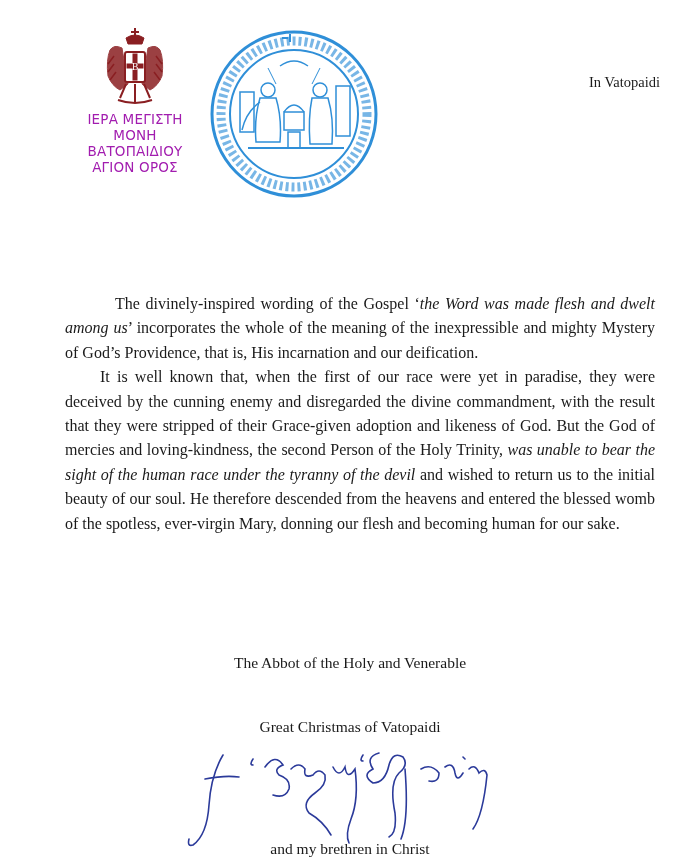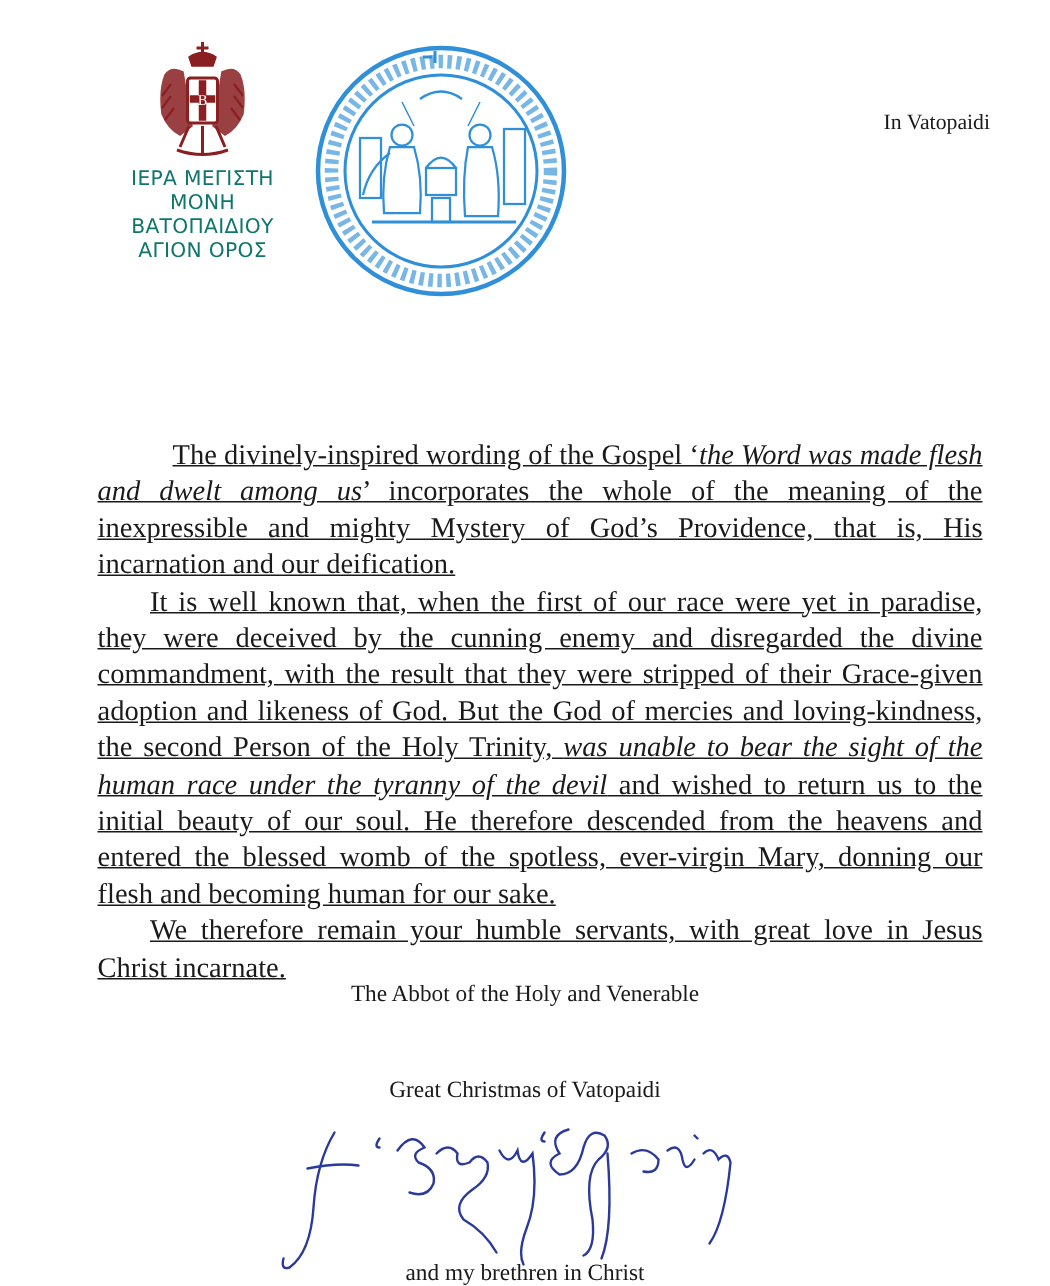--- a/index.html
+++ b/index.html
@@ -1,26 +1,26 @@
 <!DOCTYPE html>
 <html><head>
 <meta charset="utf-8">
 <style>
   html, body { margin:0; padding:0; background:#ffffff; }
   body { width:700px; height:857px; position:relative; overflow:hidden;
          font-family:"Liberation Serif", serif; color:#1a1a1a; }
   .crest { position:absolute; left:70px; top:26px; width:130px; }
   .crest svg { display:block; margin:0 auto; }
-  .crest-text { color:#0f766e; text-align:center; font-family:"DejaVu Sans", sans-serif;
+  .crest-text { color:#a21caf; text-align:center; font-family:"DejaVu Sans", sans-serif;
                 font-size:13.5px; line-height:16px; letter-spacing:0.2px; margin-top:3px; }
   .seal { position:absolute; left:208px; top:28px; width:172px; height:172px; }
   .dateline { position:absolute; right:40px; top:69px; text-align:right;
               font-weight:normal; font-size:14.5px; line-height:26px; }
   .body { position:absolute; left:65px; top:292px; width:590px;
-          font-size:19px; line-height:24.4px; text-align:justify;text-decoration:underline; }
+          font-size:16px; line-height:24.4px; text-align:justify; }
   .body p { margin:0; text-indent:35px; }
   .body p:first-child { text-indent:50px; }
   .body em { font-style:italic; }
   .closing { position:absolute; left:0; width:700px; text-align:center; font-size:15.5px; }
   .sig { position:absolute; left:183px; top:745px; width:320px; height:105px; }
 </style>
 </head>
 <body>
 
 <div class="crest">
@@ -71,21 +71,20 @@
   </svg>
 </div>
 
 <div class="dateline">
   <div>In Vatopaidi</div>
 </div>
 
 <div class="body">
   <p><span>The divinely-inspired wording of the Gospel ‘</span><em>the Word was made flesh and dwelt among us</em><span>’ incorporates the whole of the meaning of the inexpressible and mighty Mystery of God’s Providence, that is, His incarnation and our deification.</span></p>
   <p><span>It is well known that, when the first of our race were yet in paradise, they were deceived by the cunning enemy and disregarded the divine commandment, with the result that they were stripped of their Grace-given adoption and likeness of God. But the God of mercies and loving-kindness, the second Person of the Holy Trinity, </span><em>was unable to bear the sight of the human race under the tyranny of the devil</em><span> and wished to return us to the initial beauty of our soul. He therefore descended from the heavens and entered the blessed womb of the spotless, ever-virgin Mary, donning our flesh and becoming human for our sake.</span></p>
-  <p>We therefore remain your humble servants, with great love in Jesus Christ incarnate.</p>
 </div>
 
 <div class="closing" style="top:654px;">The Abbot of the Holy and Venerable</div>
 <div class="closing" style="top:718px;">Great Christmas of Vatopaidi</div>
 
 <div class="sig">
   <svg width="320" height="105" viewBox="0 0 320 105">
     <g stroke="#2b3a9a" stroke-width="1.6" fill="none" stroke-linecap="round">
       <path d="M40 10 q-12 20 -14 50 q-2 30 -16 40 q-6 2 -4 -6"></path>
       <path d="M22 34 q20 -4 34 -2"></path>

